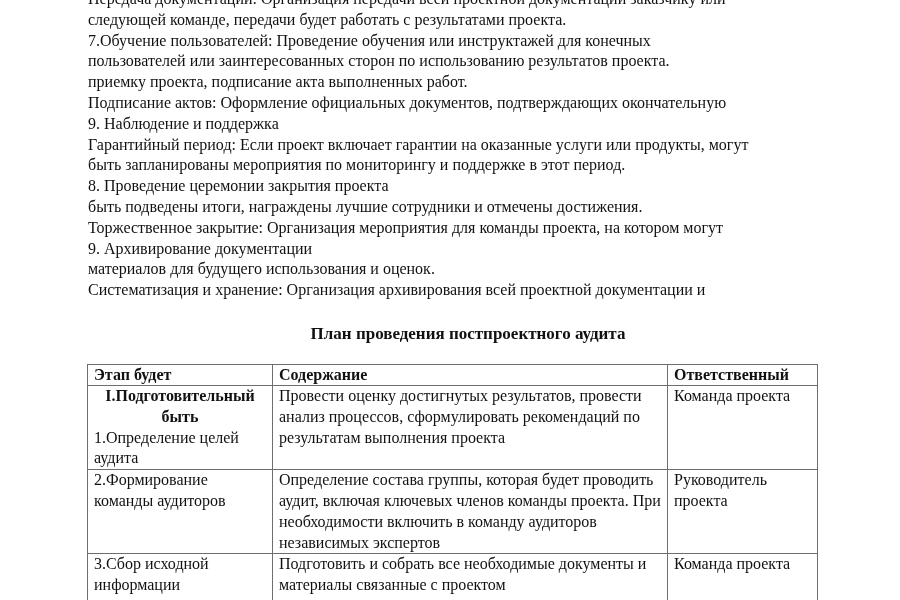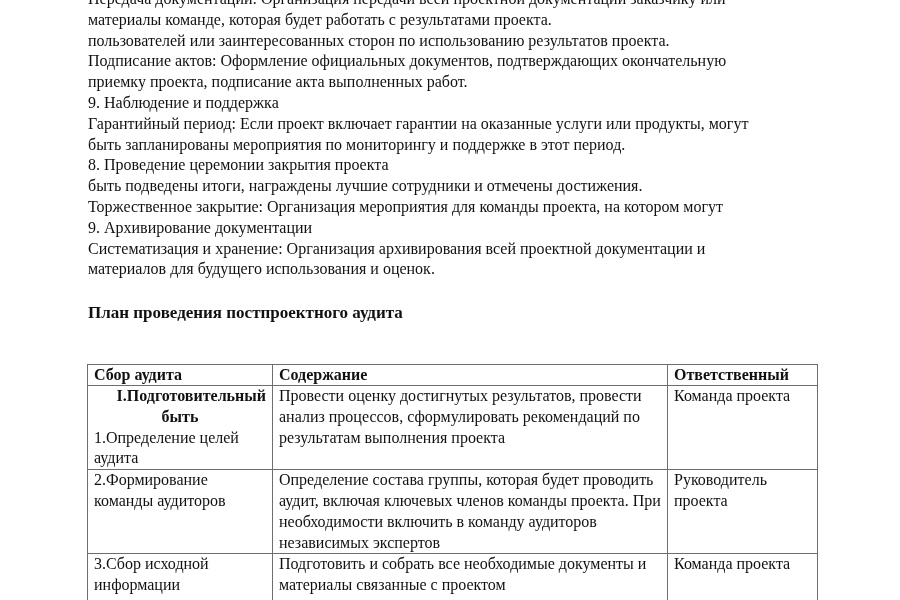--- a/index.html
+++ b/index.html
@@ -29,20 +29,21 @@
     }
     .spacer {
       height: 22px;
     }
     .table-title {
       font-size: 17px;
       font-weight: bold;
       line-height: 21px;
       margin: 0;
       white-space: nowrap;
+      text-align: center;
     }
     table.audit {
       position: absolute;
       left: 87px;
       top: 364px;
       border-collapse: collapse;
       font-size: 16px;
       line-height: 20.8px;
     }
     table.audit th, table.audit td {
@@ -57,52 +58,53 @@
       line-height: 20px;
     }
     .c1 { width: 172px; }
     .c2 { width: 382px; }
     .c3 { width: 137px; }
     .stage-heading {
       font-weight: bold;
       text-align: center;
       display: block;
     }
-    .stage-heading .first-line { display: block; text-align: right; }
+    .stage-heading .first-line { display: block; text-align: center; }
     .cell-text { display: block; }
     tr.r1 td { height: 83px; }
     tr.r2 td { height: 83px; }
     tr.r3 td { height: 60px; }
   </style>
 </head>
 <body>
 
 <div class="page">
   <p class="line">Передача документации: Организация передачи всей проектной документации заказчику или</p>
-  <p class="line">материалы команде, которая будет работать с результатами проекта.</p>
+  <p class="line">следующей команде, передачи будет работать с результатами проекта.</p>
+  <p class="line">7.Обучение пользователей: Проведение обучения или инструктажей для конечных</p>
   <p class="line">пользователей или заинтересованных сторон по использованию результатов проекта.</p>
+  <p class="line">приемку проекта, подписание акта выполненных работ.</p>
   <p class="line">Подписание актов: Оформление официальных документов, подтверждающих окончательную</p>
-  <p class="line">приемку проекта, подписание акта выполненных работ.</p>
   <p class="line">9. Наблюдение и поддержка</p>
   <p class="line">Гарантийный период: Если проект включает гарантии на оказанные услуги или продукты, могут</p>
   <p class="line">быть запланированы мероприятия по мониторингу и поддержке в этот период.</p>
   <p class="line">8. Проведение церемонии закрытия проекта</p>
   <p class="line">быть подведены итоги, награждены лучшие сотрудники и отмечены достижения.</p>
   <p class="line">Торжественное закрытие: Организация мероприятия для команды проекта, на котором могут</p>
   <p class="line">9. Архивирование документации</p>
+  <p class="line">материалов для будущего использования и оценок.</p>
   <p class="line">Систематизация и хранение: Организация архивирования всей проектной документации и</p>
-  <p class="line">материалов для будущего использования и оценок.</p>
   <div class="spacer"></div>
   <p class="table-title">План проведения постпроектного аудита</p>
 </div>
 
 <table class="audit">
   <thead>
     <tr>
-      <th class="c1">Сбор аудита</th>
+      <th class="c1">Этап будет</th>
       <th class="c2">Содержание</th>
       <th class="c3">Ответственный</th>
     </tr>
   </thead>
   <tbody>
     <tr class="r1">
       <td class="c1">
         <span class="stage-heading">
           <span class="first-line">I.Подготовительный</span>
           <span>быть</span>

